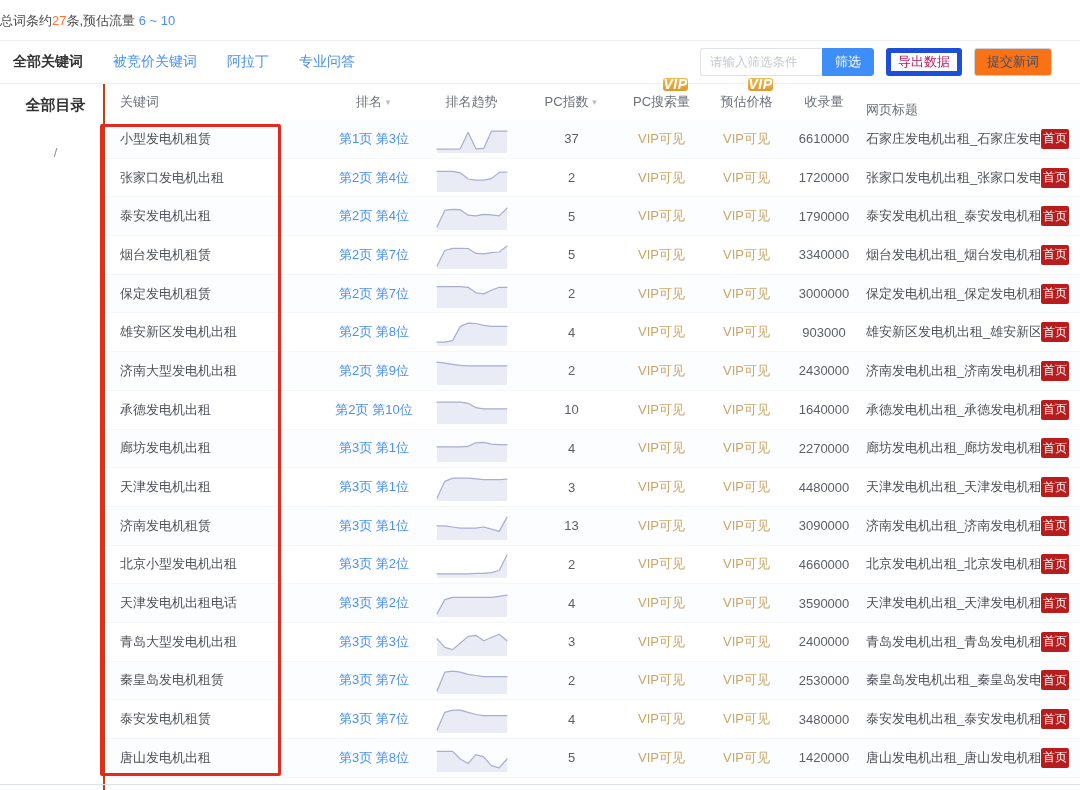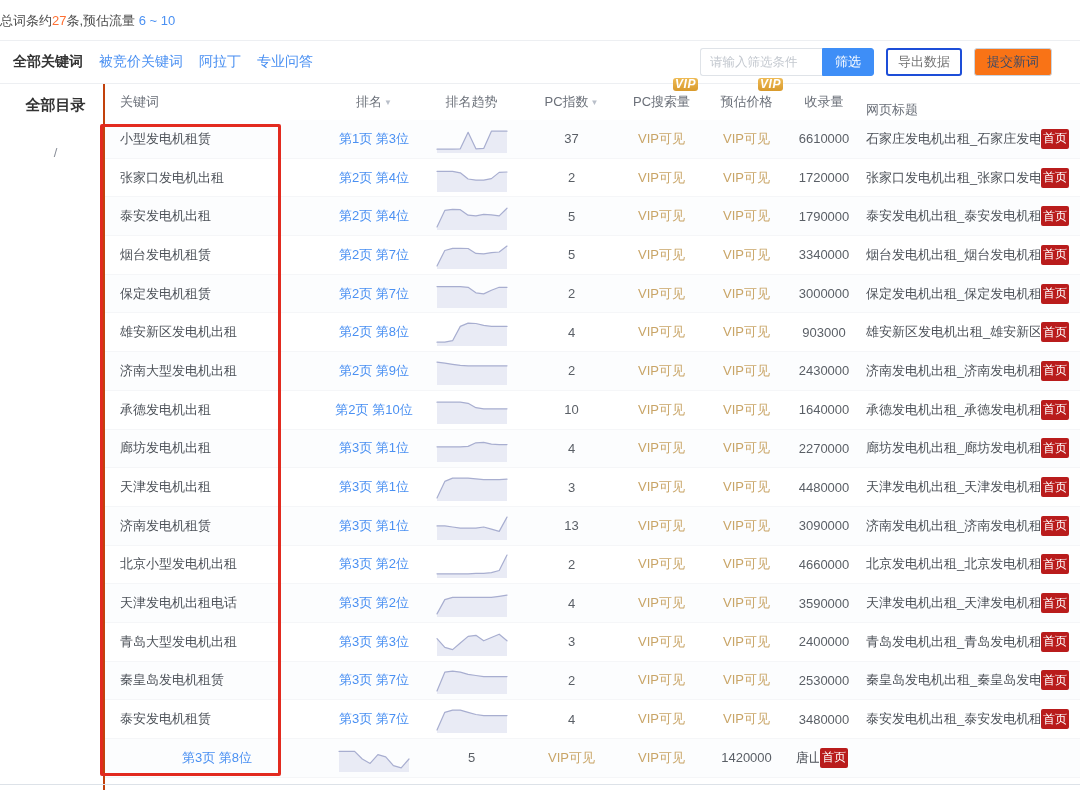--- a/index.html
+++ b/index.html
@@ -9,55 +9,55 @@
 
   
   .topbar { height:41px; line-height:41px; padding-left:0; font-size:13px;
     border-bottom:1px solid #edeff2; color:#4c4c4c; }
   .topbar .count { color:#ff7033; }
   .topbar .range { color:#4a90f2; }
 
   
   .tabbar { height:43px; border-bottom:1px solid #edeff2; display:flex;
     align-items:center; padding:0 28px 0 13px; }
-  .tabs { display:flex; gap:16px; font-size:14px; }
+  .tabs { display:flex; gap:30px; font-size:14px; }
   .tab { color:#4a90f2; cursor:pointer; white-space:nowrap; }
   .tab.active { color:#333; font-weight:bold; }
   .toolbar { margin-left:auto; display:flex; align-items:center; }
   .filter-group { display:flex; }
   .filter-input { width:122px; height:28px; border:1px solid #dfe3e8; border-right:none;
     border-radius:3px 0 0 3px; padding:0 9px; font-size:12.5px; color:#333; outline:none;
     font-family:"Liberation Sans",sans-serif; }
   .filter-input::placeholder { color:#c3c8cf; }
   .btn { height:28px; font-size:13px; border-radius:3px; cursor:pointer;
     font-family:"Liberation Sans",sans-serif; }
   .btn-filter { width:52px; background:#3e8ef7; color:#fff; border:1px solid #3e8ef7;
     border-radius:0 3px 3px 0; }
-  .btn-export { width:76px; margin-left:12px; background:#fff; color:#737373;
-    border:2px solid #1d4ed8; }
+  .btn-export { width:76px; margin-left:12px; background:#fff; color:#be185d;
+    border:5px solid #1d4ed8; }
   .btn-submit { width:78px; margin-left:12px; background:#f97316; color:#3d4a66;
     border:1px solid #c9d4e0; }
 
   
   .content { display:flex; height:706px; }
   .sidebar { width:105px; border-right:2px solid #c2410c; padding:12px 0 0 8px; flex:none;text-align:center; }
   .sidebar-title { font-size:15px; font-weight:bold; color:#333; }
   .sidebar-item { margin-top:30px; font-size:13px; color:#8a8f99; cursor:pointer; }
 
   .main { flex:1; min-width:0; }
   .grid-row { display:grid;
     grid-template-columns:224px 90px 105px 95px 85px 85px 70px 1fr; align-items:center; }
   .thead { height:36px; font-size:13px; color:#6b7079; }
   .thead > div { text-align:center; position:relative; }
   .th-keyword { text-align:left !important; padding-left:15px; }
   .th-title { text-align:left !important; padding-left:7px;margin-top:16px; }
   .caret { font-size:8px; color:#b9bfc9; margin-left:2px; vertical-align:1px; }
-  .vip-badge { position:absolute; top:-15px; right:6px; width:25px; height:13px;
+  .vip-badge { position:absolute; top:-15px; right:16px; width:25px; height:13px;
     line-height:13px; background:linear-gradient(#eebb55,#d99a2c); color:#fff;
-    font-size:12px; font-weight:bold; font-style:italic; text-align:center;
+    font-size:14px; font-weight:bold; font-style:italic; text-align:center;
     border-radius:3px; letter-spacing:0.5px; }
 
   .tbody .grid-row { height:38.7px; border-bottom:1px solid #f5f6f8; }
   .tbody .grid-row:nth-child(odd) { background:#fcfdfe; }
   .cell { font-size:13px; text-align:center; color:#5a5f66; }
   .cell-keyword { text-align:left; padding-left:15px; color:#4c5158; }
   .cell-rank { color:#4a90f2; cursor:pointer; }
   .cell-trend { display:flex; justify-content:center; align-items:center; }
   .cell-vip { color:#c9a567; }
   .cell-title { position:relative; text-align:left; padding:0 40px 0 7px; height:100%;
@@ -429,20 +429,21 @@
     <div class="cell cell-vip">VIP可见</div>
     <div class="cell cell-vip">VIP可见</div>
     <div class="cell">3480000</div>
     <div class="cell cell-title">
       <span class="title-text">泰安发电机出租_泰安发电机租</span>
       <span class="home-badge">首页</span>
     </div>
   </div>
 
   <div class="grid-row">
+    <div class="cell cell-keyword">唐山发电机出租</div>
     <div class="cell cell-rank">第3页 第8位</div>
     <div class="cell cell-trend">
       <svg class="spark" width="76" height="32" viewBox="0 0 76 32">
         <path class="area" fill="#e9ebf5" d="M3.0,9.3 L10.8,9.3 L18.6,9.3 L26.3,17.0 L34.1,21.4 L41.9,12.6 L49.7,14.8 L57.4,23.6 L65.2,25.8 L73.0,17.0 L73,30 L3,30 Z"></path>
         <path class="line" fill="none" stroke="#a8aed0" stroke-width="1.2" stroke-linejoin="round" stroke-linecap="round" d="M3.0,9.3 L10.8,9.3 L18.6,9.3 L26.3,17.0 L34.1,21.4 L41.9,12.6 L49.7,14.8 L57.4,23.6 L65.2,25.8 L73.0,17.0"></path>
       </svg>
     </div>
     <div class="cell">5</div>
     <div class="cell cell-vip">VIP可见</div>
     <div class="cell cell-vip">VIP可见</div>

